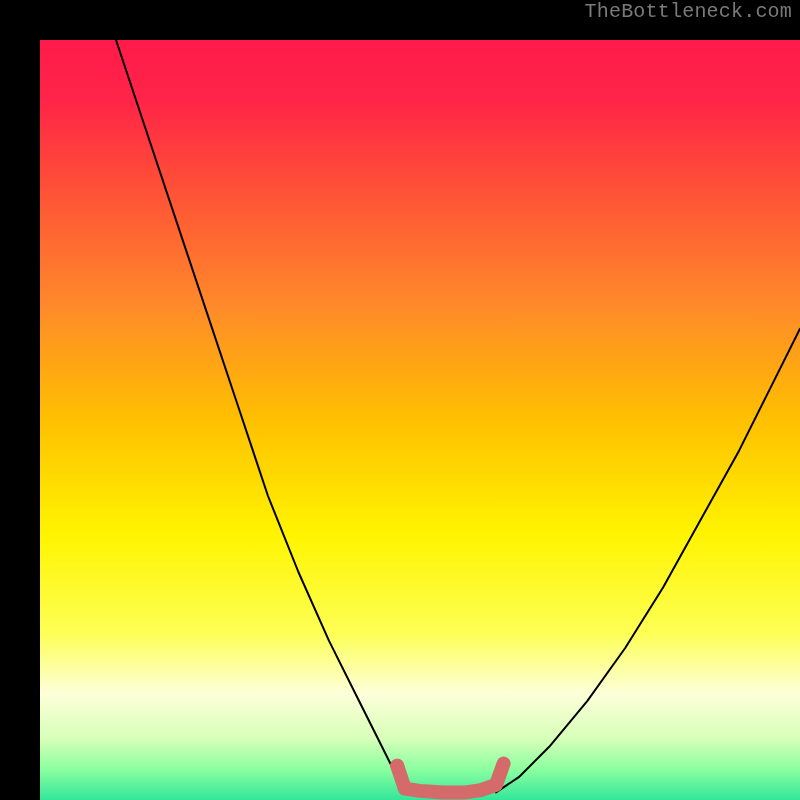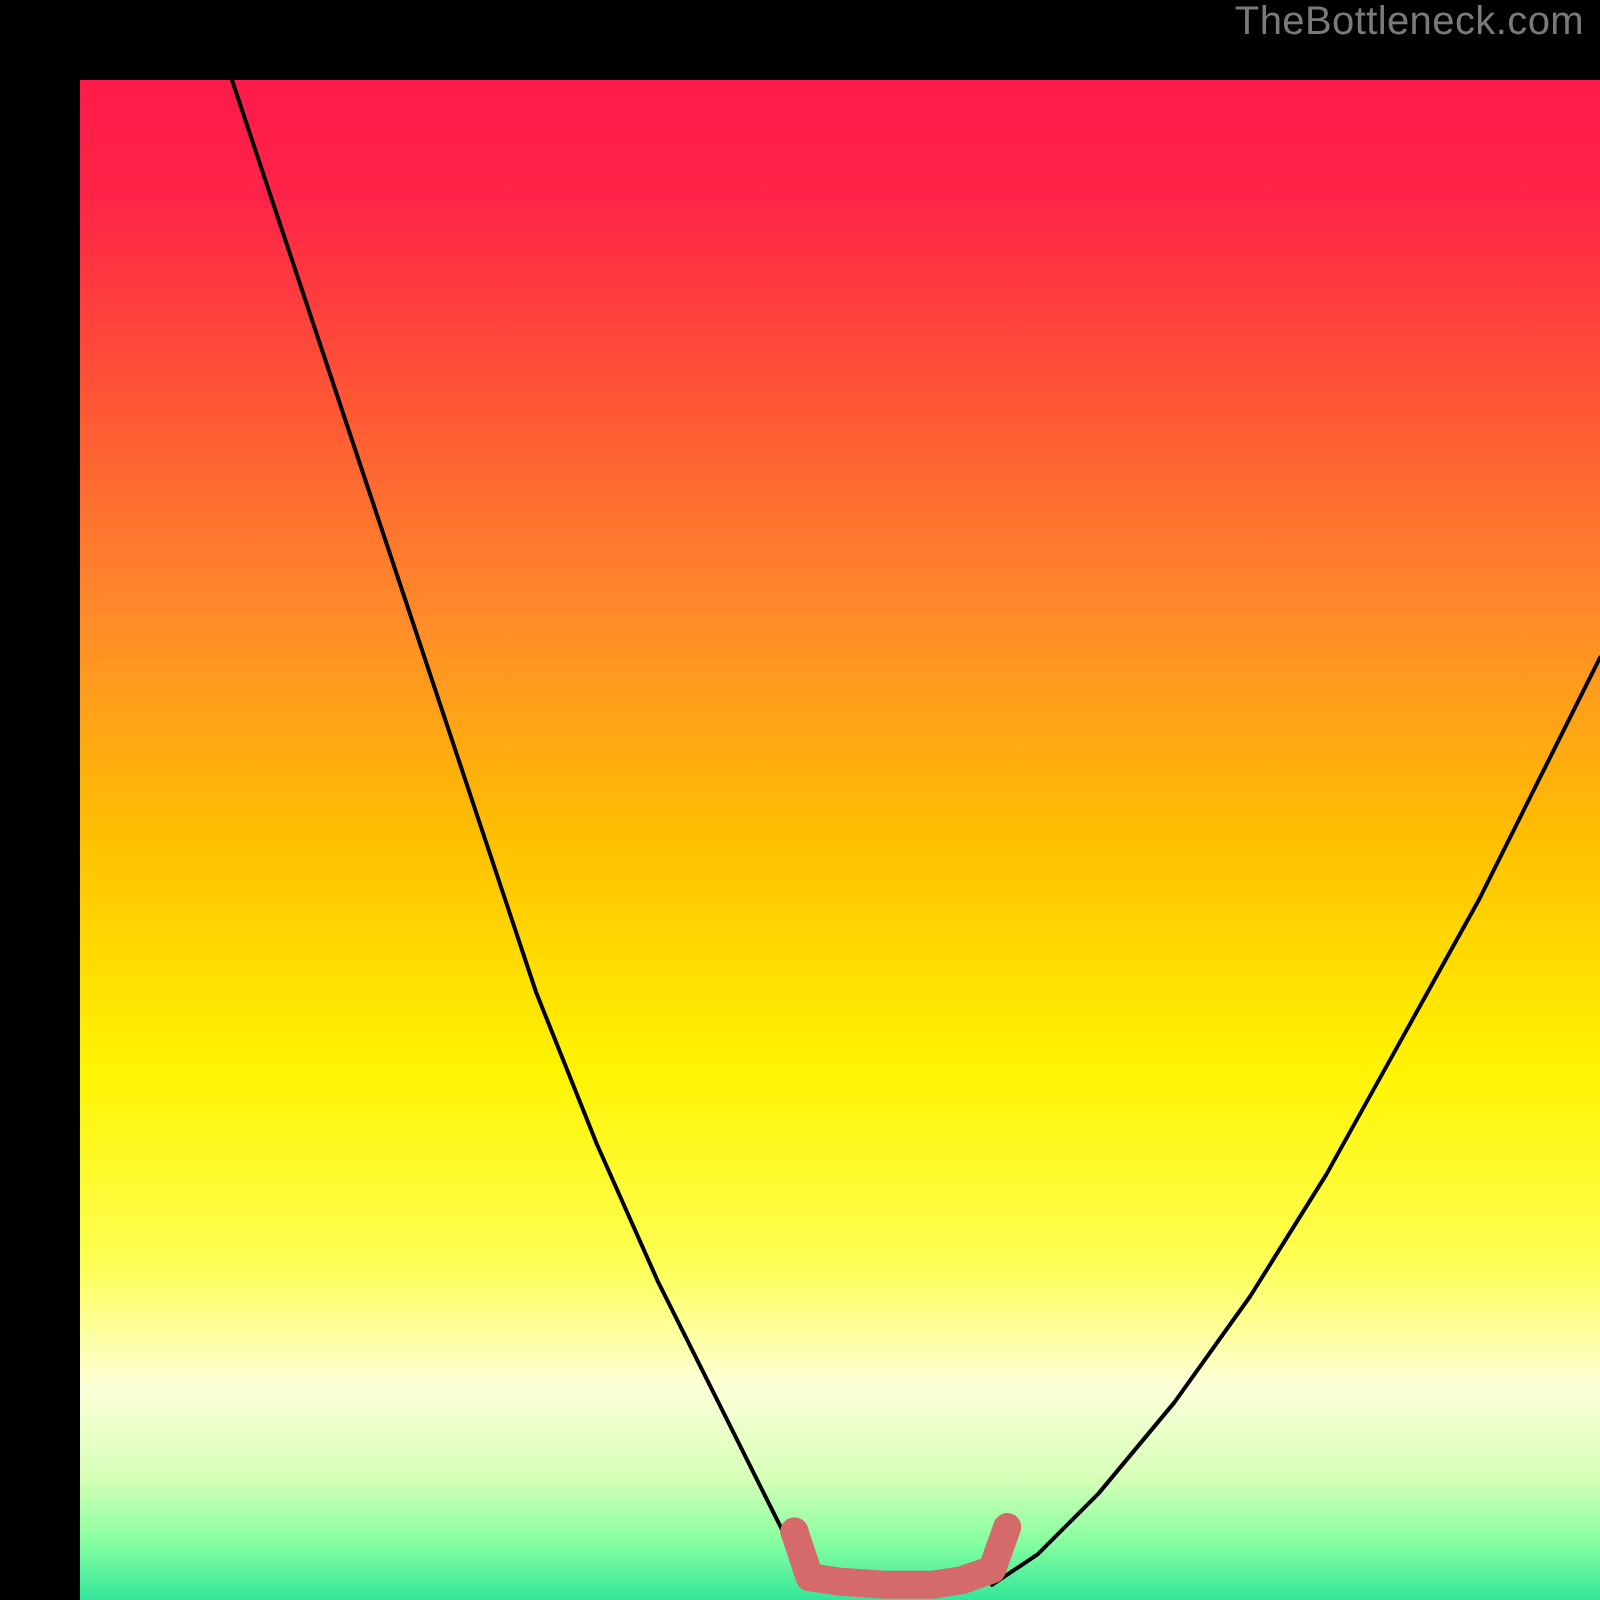--- a/index.html
+++ b/index.html
@@ -22,21 +22,21 @@
     position: absolute;
     left: 20px;
     top: 20px;
     width: 760px;
     height: 760px;
   }
   .watermark {
     position: absolute;
     top: 0px;
     right: 8px;
-    font-family: Liberation Sans, sans-serif;
+    font-family: Liberation Mono, monospace;
     font-size: 20px;
     color: #7a7a7a;
     letter-spacing: 0.2px;
     user-select: none;
   }
 </style>
 </head>
 <body>
 
 <div class="frame">

